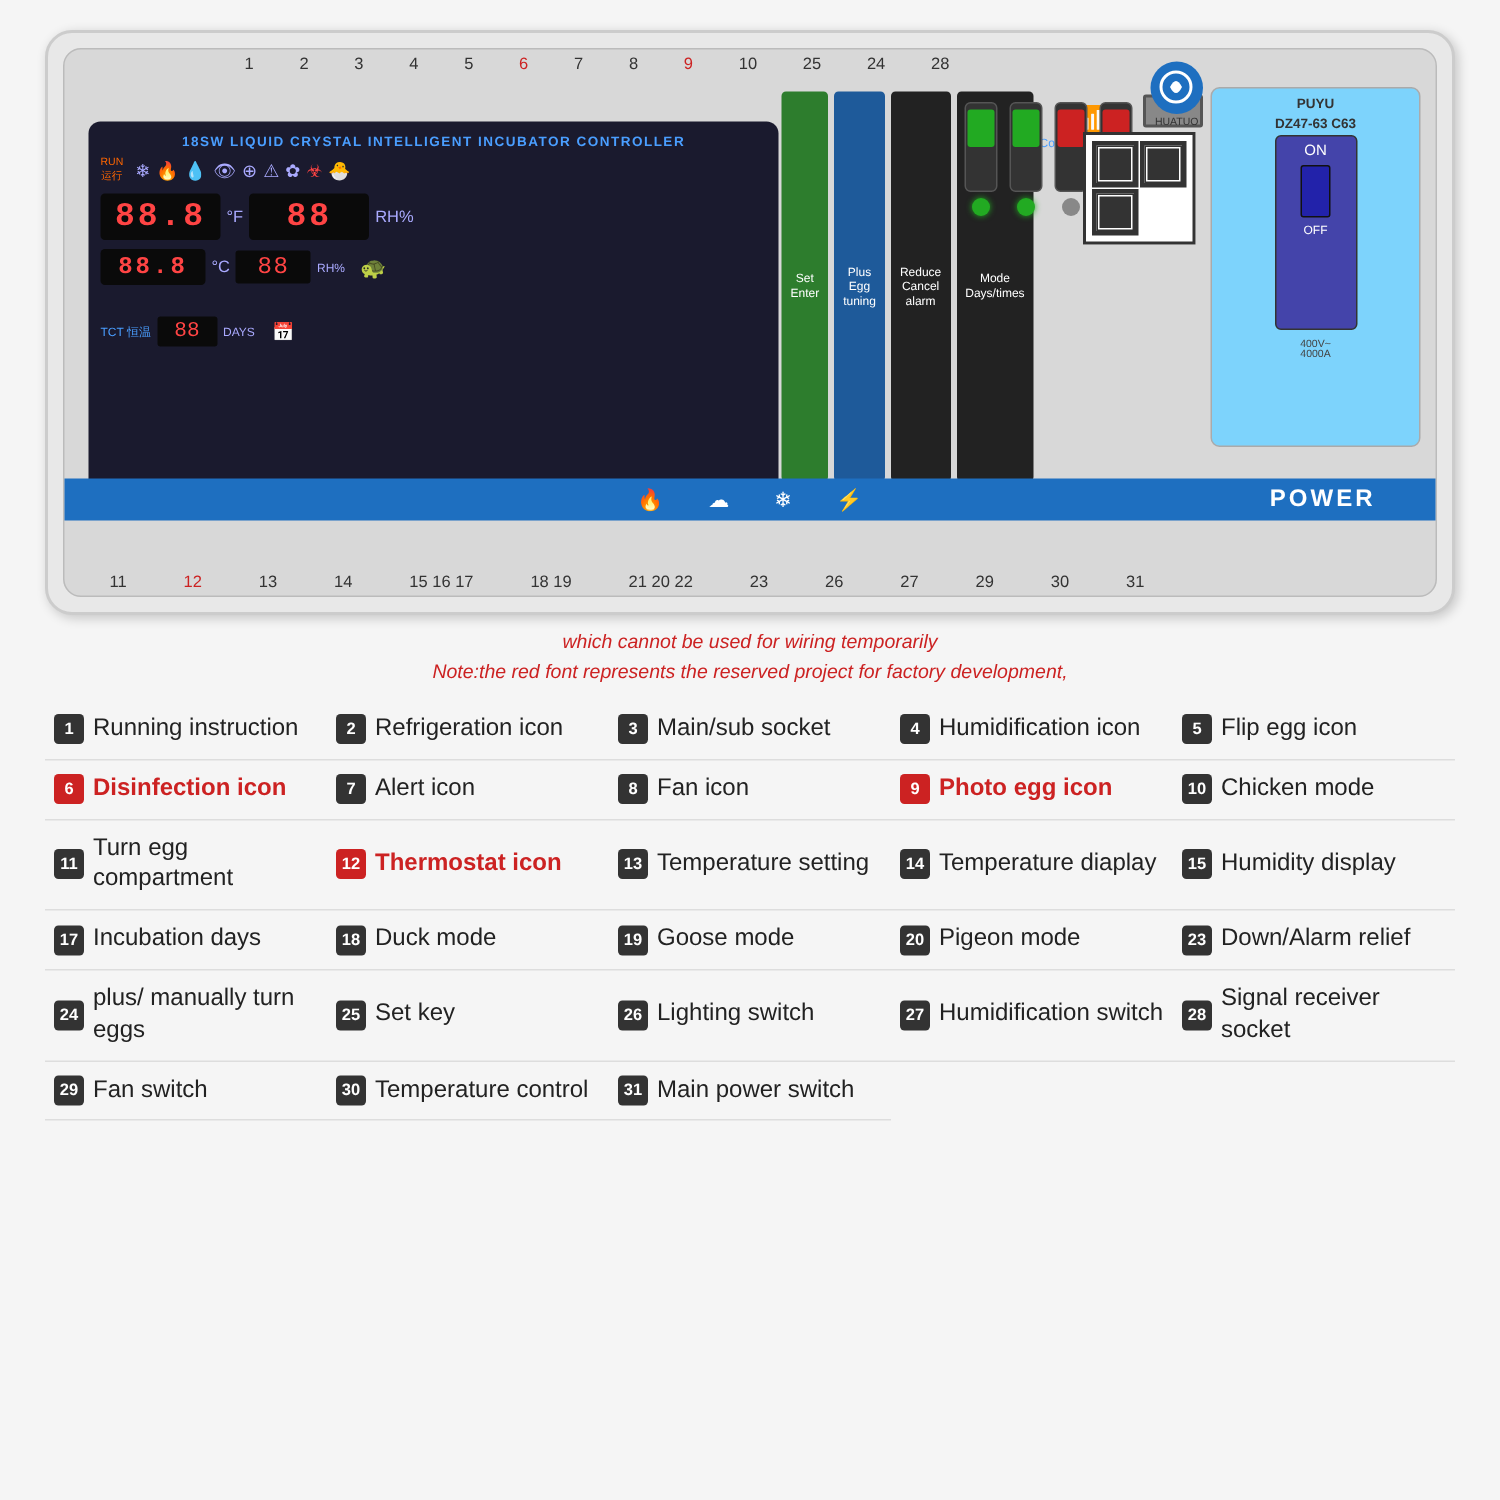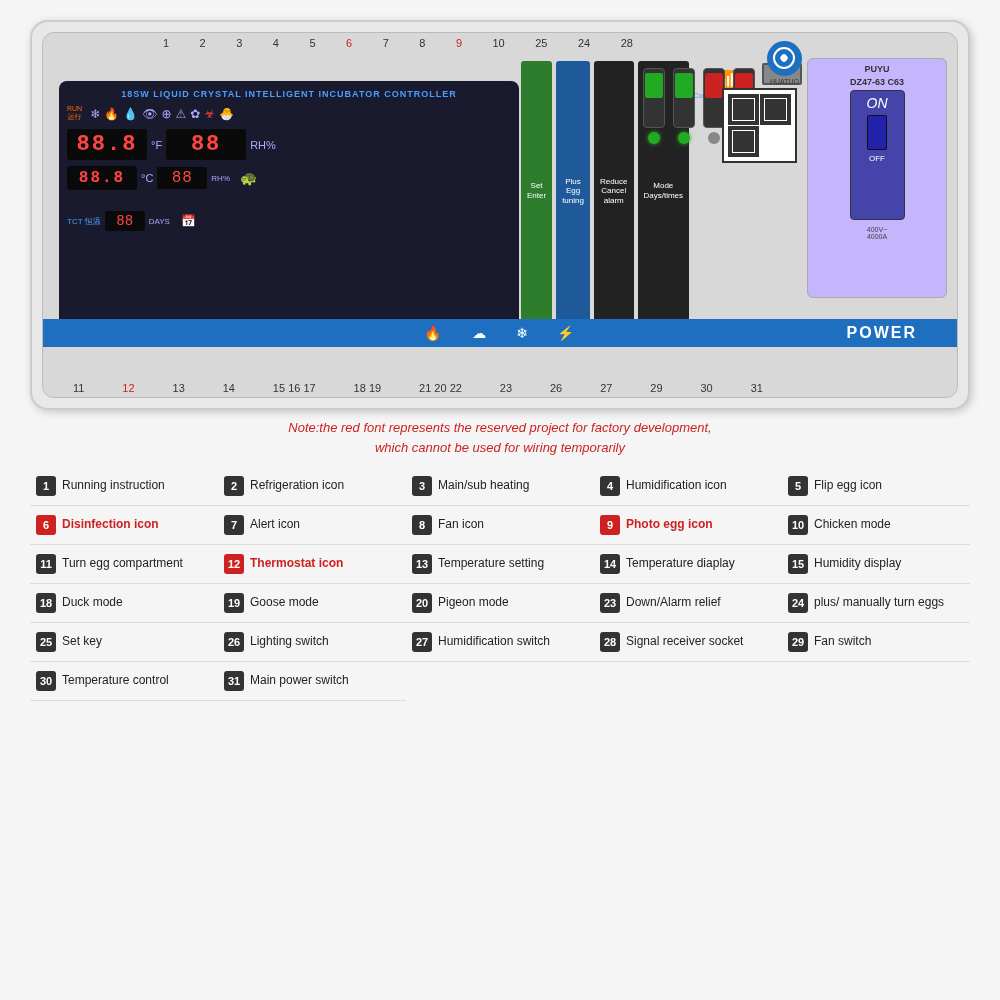--- a/index.html
+++ b/index.html
@@ -257,21 +257,21 @@
     }
     .switch-indicator.off { background: #888; box-shadow: none; }
 
     
     .breaker-area {
       position: absolute;
       right: 10px;
       top: 25px;
       width: 140px;
       height: 240px;
-      background: #c4b5fd;
+      background: #7dd3fc;
       border-radius: 6px;
       border: 1px solid #aaa;
       display: flex;
       flex-direction: column;
       align-items: center;
       padding: 5px;
     }
 
     .breaker-label {
       font-size: 9px;
@@ -340,21 +340,21 @@
       align-items: center;
       justify-content: center;
       flex-shrink: 0;
     }
 
     .legend-num.red-num {
       background: #cc2222;
     }
 
     .legend-text {
-      font-size: 12px;
+      font-size: 16px;
       color: #222;
       line-height: 1.3;
     }
 
     .legend-text.red-text {
       color: #cc2222;
       font-weight: bold;
     }
 
     
@@ -545,21 +545,21 @@
             <path d="M8 12 Q12 4 16 12 Q12 20 8 12Z" fill="white"></path>
           </svg>
         </div>
         <div style="font-size:7px;color:#333;text-align:center;margin-top:2px;">HUATUO</div>
       </div>
 
       <div class="breaker-area">
         <div class="breaker-label">PUYU</div>
         <div class="breaker-label">DZ47-63 C63</div>
         <div class="breaker-body">
-          <div style="color:white;font-size:14px;font-style:italic;">ON</div>
+          <div style="color:white;font-size:10px;">ON</div>
           <div class="breaker-toggle"></div>
           <div style="color:white;font-size:8px;">OFF</div>
         </div>
         <div style="margin-top:6px;font-size:7px;color:#444;text-align:center;">
           <div>400V~</div>
           <div>4000A</div>
         </div>
       </div>
 
       <div class="blue-bar">
@@ -583,36 +583,36 @@
         <span>27</span>
         <span>29</span>
         <span>30</span>
         <span>31</span>
       </div>
 
     </div>
   </div>
 
   <div class="note-section">
+    <div>which cannot be used for wiring temporarily</div>
     <div>Note:the red font represents the reserved project for factory development,</div>
-    <div>which cannot be used for wiring temporarily</div>
   </div>
 
   <div class="legend-grid" id="legend-grid">
       <div class="legend-row">
         <span class="legend-num">1</span>
         <span class="legend-text">Running instruction</span>
       </div>
       <div class="legend-row">
         <span class="legend-num">2</span>
         <span class="legend-text">Refrigeration icon</span>
       </div>
       <div class="legend-row">
         <span class="legend-num">3</span>
-        <span class="legend-text">Main/sub heating</span>
+        <span class="legend-text">Main/sub socket</span>
       </div>
       <div class="legend-row">
         <span class="legend-num">4</span>
         <span class="legend-text">Humidification icon</span>
       </div>
       <div class="legend-row">
         <span class="legend-num">5</span>
         <span class="legend-text">Flip egg icon</span>
       </div>
       <div class="legend-row">
@@ -649,20 +649,24 @@
       </div>
       <div class="legend-row">
         <span class="legend-num">14</span>
         <span class="legend-text">Temperature diaplay</span>
       </div>
       <div class="legend-row">
         <span class="legend-num">15</span>
         <span class="legend-text">Humidity display</span>
       </div>
       <div class="legend-row">
+        <span class="legend-num">17</span>
+        <span class="legend-text">Incubation days</span>
+      </div>
+      <div class="legend-row">
         <span class="legend-num">18</span>
         <span class="legend-text">Duck mode</span>
       </div>
       <div class="legend-row">
         <span class="legend-num">19</span>
         <span class="legend-text">Goose mode</span>
       </div>
       <div class="legend-row">
         <span class="legend-num">20</span>
         <span class="legend-text">Pigeon mode</span>

